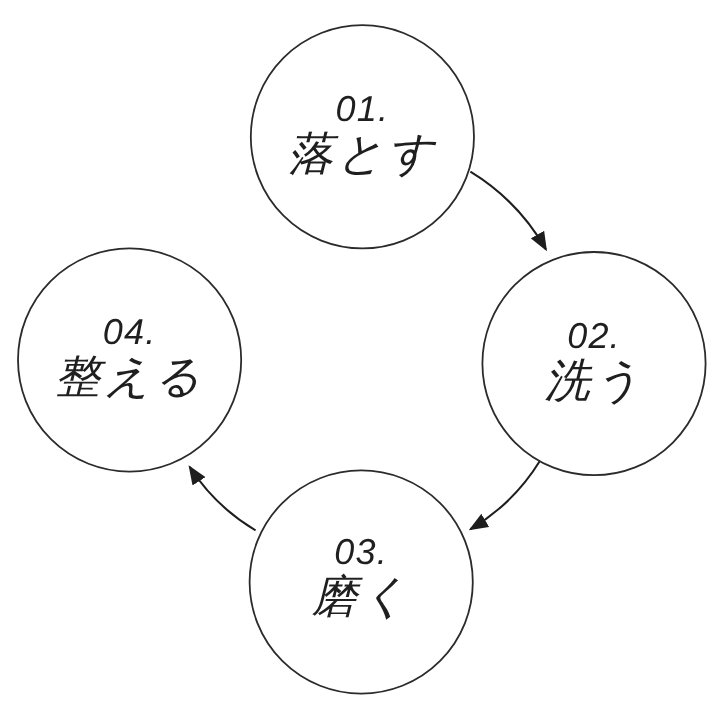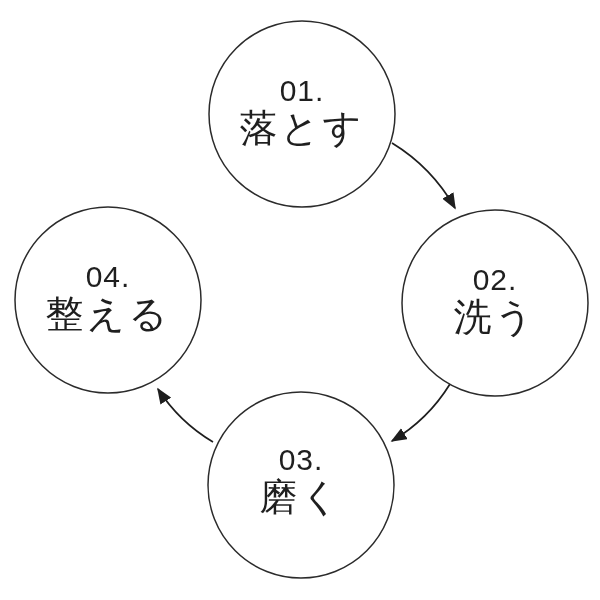--- a/index.html
+++ b/index.html
@@ -8,20 +8,21 @@
     width: 600px;
     height: 600px;
     background: #ffffff;
     overflow: hidden;
   }
   .stage {
     position: relative;
     width: 600px;
     height: 600px;
     background: #ffffff;
+    font-style: italic;
   }
   svg {
     display: block;
   }
   .step-circle {
     fill: #ffffff;
     stroke: #2b2b2b;
     stroke-width: 1.5;
   }
   .flow-arrow {

